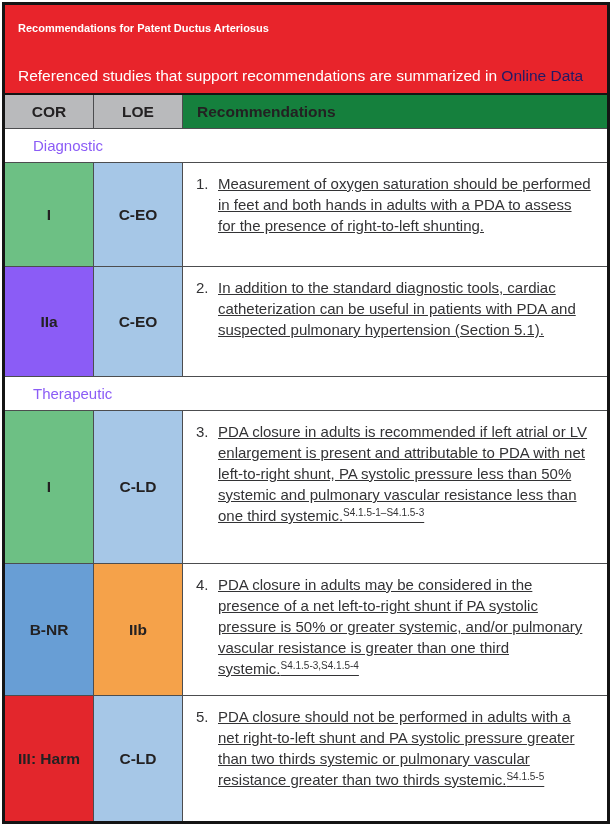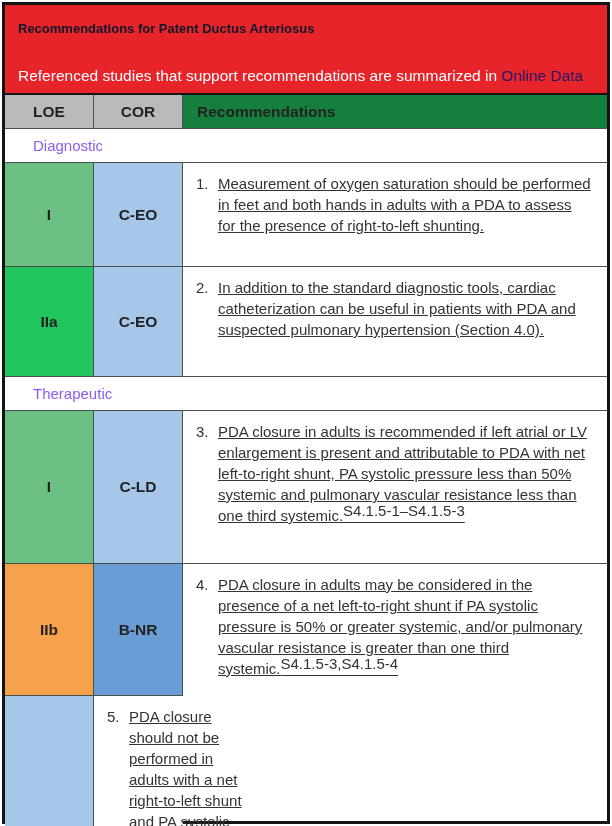--- a/index.html
+++ b/index.html
@@ -18,23 +18,23 @@
   }
 
   
   .banner {
     background: #e8242b;
     border-bottom: 2px solid #141414;
     padding: 10px 13px 9px 13px;
     height: 90px;
   }
   .banner .title {
-    color: #0f172a;
+    color: #ffffff;
     font-weight: bold;
-    font-size: 13px;
+    font-size: 11px;
     line-height: 27px;
   }
   .banner .subtitle {
     color: #ffffff;
     font-weight: normal;
     font-size: 15.5px;
     line-height: 27px;
     margin-top: 20px;
   }
   .banner .supp-link {
@@ -82,21 +82,21 @@
     text-align: center;
   }
   .rec-cell {
     padding: 10px 16px 10px 13px;
     background: #ffffff;
     display: flex;
   }
   .rec-num { flex: 0 0 22px; line-height: 21px; }
   .rec-text { flex: 1; line-height: 21px; text-decoration: underline; }
   .rec-ref {
-    font-size: 15px;
+    font-size: 10px;
     position: relative; top: -5px;
     white-space: nowrap;
   }
   
   .h-r1 { min-height: 104px; }
   .h-r2 { min-height: 110px; }
   .h-r3 { min-height: 153px; }
   .h-r4 { min-height: 132px; }
   .h-r5 { min-height: 126px; }
 </style>
@@ -105,56 +105,57 @@
 
 <div class="page">
 
   <div class="banner" style="background-color: rgb(232, 36, 43);">
     <div class="title">Recommendations for Patent Ductus Arteriosus</div>
     <div class="subtitle"><span>Referenced studies that support recommendations are summarized in </span><a class="supp-link">Online Data Supplement 30</a><span class="period">.</span></div>
   </div>
 
   <div class="grid">
 
+    <div class="cell ghead c1 colhead" style="background-color: rgb(185, 186, 188);">COR</div>
     <div class="cell ghead c2 colhead" style="background-color: rgb(185, 186, 188);">LOE</div>
-    <div class="cell ghead c1 colhead" style="background-color: rgb(185, 186, 188);">COR</div>
     <div class="cell ghead colhead rec-head" style="background-color: #15803d;">Recommendations</div>
 
     <div class="cell section-row">Diagnostic</div>
 
     <div class="cell c1 cor-cell" style="background-color: rgb(109, 192, 132);">I</div>
     <div class="cell c2 loe-cell" style="background-color: rgb(166, 199, 231);">C-EO</div>
     <div class="cell rec-cell h-r1">
       <span class="rec-num">1.</span>
       <span class="rec-text"><span>Measurement of oxygen saturation should be performed in feet and both hands in adults with a PDA to assess for the presence of right-to-left shunting.</span><span class="rec-ref"></span></span>
     </div>
 
-    <div class="cell c1 cor-cell" style="background-color: #22c55e;">IIa</div>
+    <div class="cell c1 cor-cell" style="background-color: #8b5cf6;">IIa</div>
     <div class="cell c2 loe-cell" style="background-color: rgb(166, 199, 231);">C-EO</div>
     <div class="cell rec-cell h-r2">
       <span class="rec-num">2.</span>
-      <span class="rec-text"><span>In addition to the standard diagnostic tools, cardiac catheterization can be useful in patients with PDA and suspected pulmonary hypertension (Section 4.0).</span><span class="rec-ref"></span></span>
+      <span class="rec-text"><span>In addition to the standard diagnostic tools, cardiac catheterization can be useful in patients with PDA and suspected pulmonary hypertension (Section 5.1).</span><span class="rec-ref"></span></span>
     </div>
 
     <div class="cell section-row">Therapeutic</div>
 
     <div class="cell c1 cor-cell" style="background-color: rgb(109, 192, 132);">I</div>
     <div class="cell c2 loe-cell" style="background-color: rgb(166, 199, 231);">C-LD</div>
     <div class="cell rec-cell h-r3">
       <span class="rec-num">3.</span>
       <span class="rec-text"><span>PDA closure in adults is recommended if left atrial or LV enlargement is present and attributable to PDA with net left-to-right shunt, PA systolic pressure less than 50% systemic and pulmonary vascular resistance less than one third systemic.</span><span class="rec-ref">S4.1.5-1–S4.1.5-3</span></span>
     </div>
 
+    <div class="cell c2 loe-cell" style="background-color: rgb(104, 158, 213);">B-NR</div>
     <div class="cell c1 cor-cell" style="background-color: rgb(245, 162, 74);">IIb</div>
-    <div class="cell c2 loe-cell" style="background-color: rgb(104, 158, 213);">B-NR</div>
     <div class="cell rec-cell h-r4">
       <span class="rec-num">4.</span>
       <span class="rec-text"><span>PDA closure in adults may be considered in the presence of a net left-to-right shunt if PA systolic pressure is 50% or greater systemic, and/or pulmonary vascular resistance is greater than one third systemic.</span><span class="rec-ref">S4.1.5-3,S4.1.5-4</span></span>
     </div>
 
+    <div class="cell c1 cor-cell" style="background-color: rgb(227, 38, 44);">III: Harm</div>
     <div class="cell c2 loe-cell" style="background-color: rgb(166, 199, 231);">C-LD</div>
     <div class="cell rec-cell h-r5">
       <span class="rec-num">5.</span>
       <span class="rec-text"><span>PDA closure should not be performed in adults with a net right-to-left shunt and PA systolic pressure greater than two thirds systemic or pulmonary vascular resistance greater than two thirds systemic.</span><span class="rec-ref">S4.1.5-5</span></span>
     </div>
 
   </div>
 </div>
 
 </body></html>

